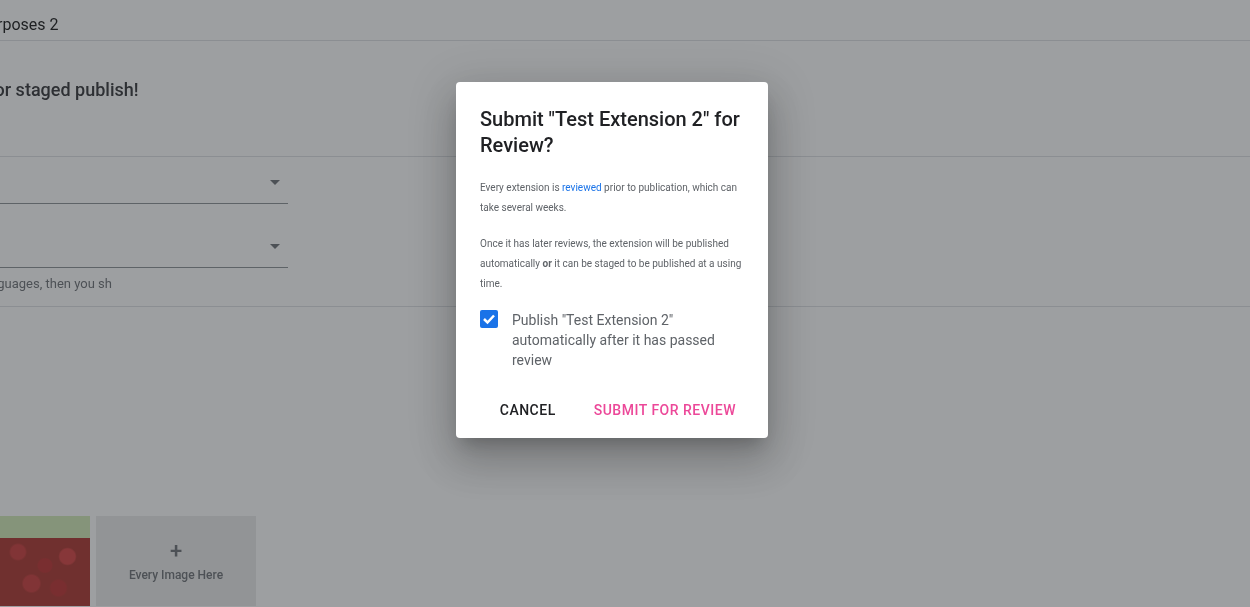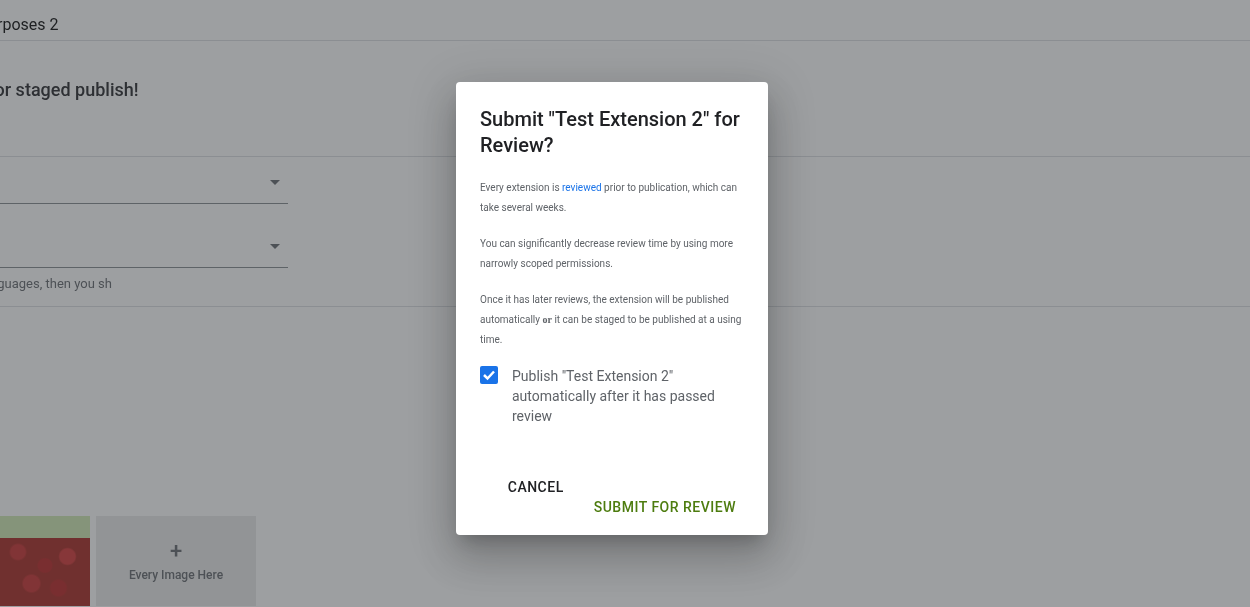--- a/index.html
+++ b/index.html
@@ -132,21 +132,21 @@
     line-height: 26px;
     margin-bottom: 20px;
   }
   .dialog p {
     font-size: 10px;
     line-height: 20px;
     margin-bottom: 16px;
     color: #5f6368;
   }
   .dialog a.link { color: #1a73e8; text-decoration: none; }
-  .dialog p strong { font-weight: 700; font-family: Liberation Serif, serif; }
+  .dialog p strong { font-weight: 700; }
 
   .check-row {
     display: flex;
     align-items: flex-start;
     gap: 14px;
     margin-top: 4px;
     margin-bottom: 24px;
   }
   .checkbox {
     flex: 0 0 18px;
@@ -167,35 +167,35 @@
   }
   .check-label {
     font-size: 14px;
     line-height: 20px;
     color: #5f6368;
   }
 
   .dialog-actions {
     display: flex;
     justify-content: flex-end;
-    gap: 14px;
+    gap: 22px;
   }
   .dialog-actions button {
     border: none;
     background: none;
     font-family: inherit;
     font-size: 14px;
     font-weight: 500;
     letter-spacing: 0.5px;
     padding: 8px 8px;
     cursor: pointer;
     border-radius: 4px;
   }
   .btn-cancel { color: #202124; }
-  .btn-submit { color: #4d7c0f; margin-top: 41px; }
+  .btn-submit { color: #ec4899; }
 </style>
 </head>
 <body>
 
 <div class="page">
 
   <div class="bg-title-cut">sting purposes 2</div>
   <div class="bg-divider-full" style="top:40px"></div>
 
   <div class="bg-heading">ension for staged publish!</div>
@@ -224,21 +224,20 @@
 
 <div class="scrim"></div>
 
 <div class="dialog">
   <div class="dialog-title">Submit "Test Extension 2" for Review?</div>
 
   <p>
     <span>Every extension is </span><a href="#" class="link">reviewed</a><span> prior to publication, which can take several weeks.</span>
   </p>
 
-  <p>You can significantly decrease review time by using more narrowly scoped permissions.</p>
 
   <p>
     <span>Once it has later reviews, the extension will be published automatically </span><strong>or</strong><span> it can be staged to be published at a using time.</span>
   </p>
 
   <div class="check-row">
     <div class="checkbox">
       <svg viewBox="0 0 14 14">
           <polyline points="2,7 5.5,10.5 12,3.5"></polyline>
         </svg>

